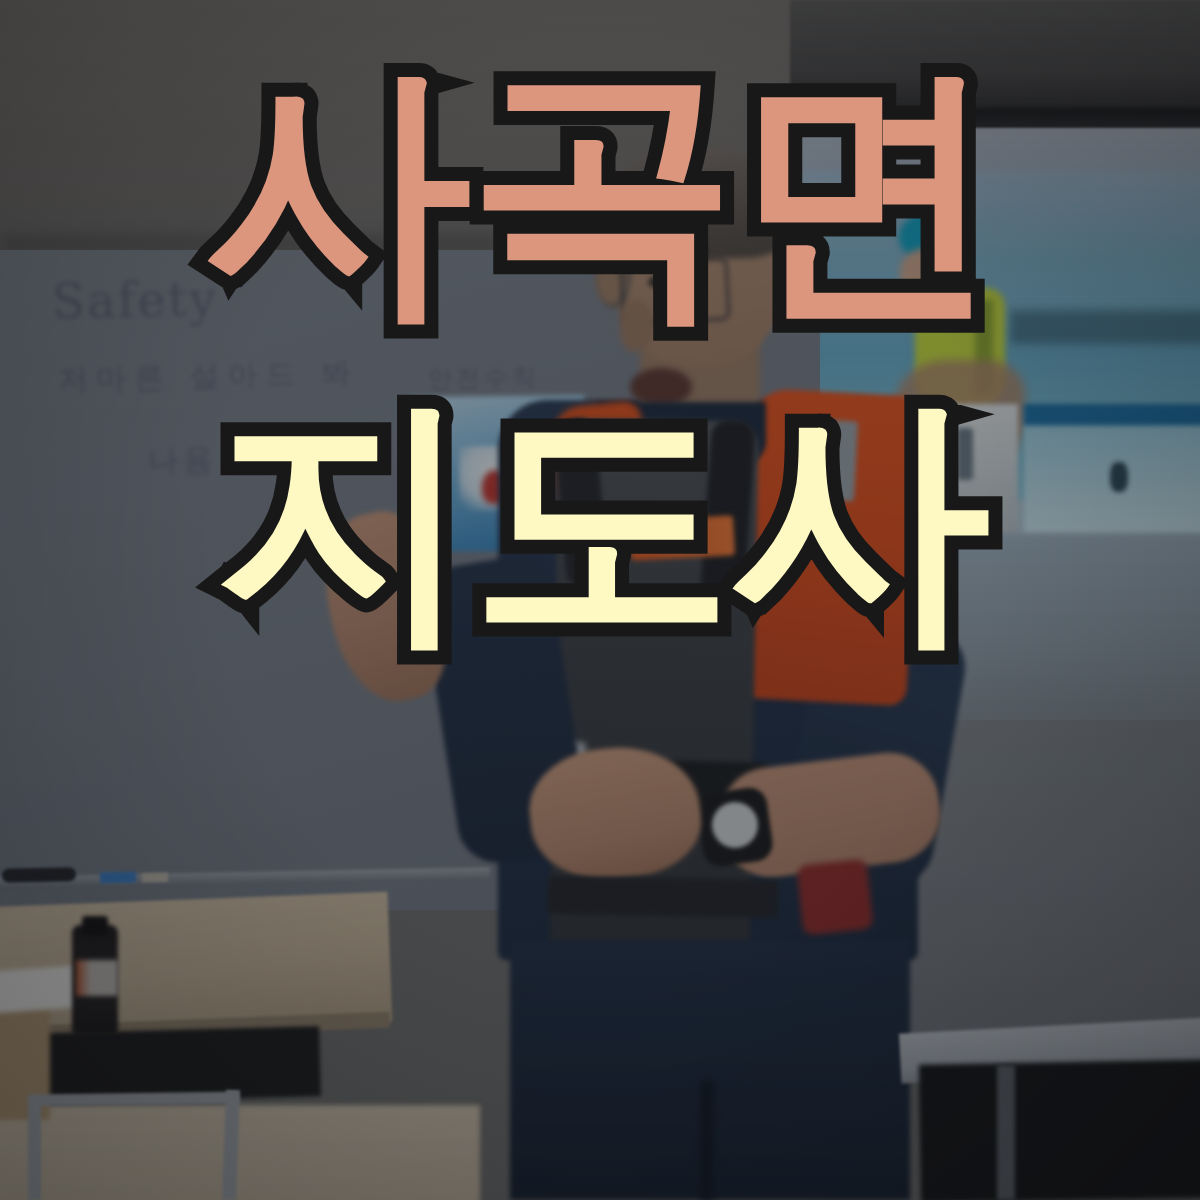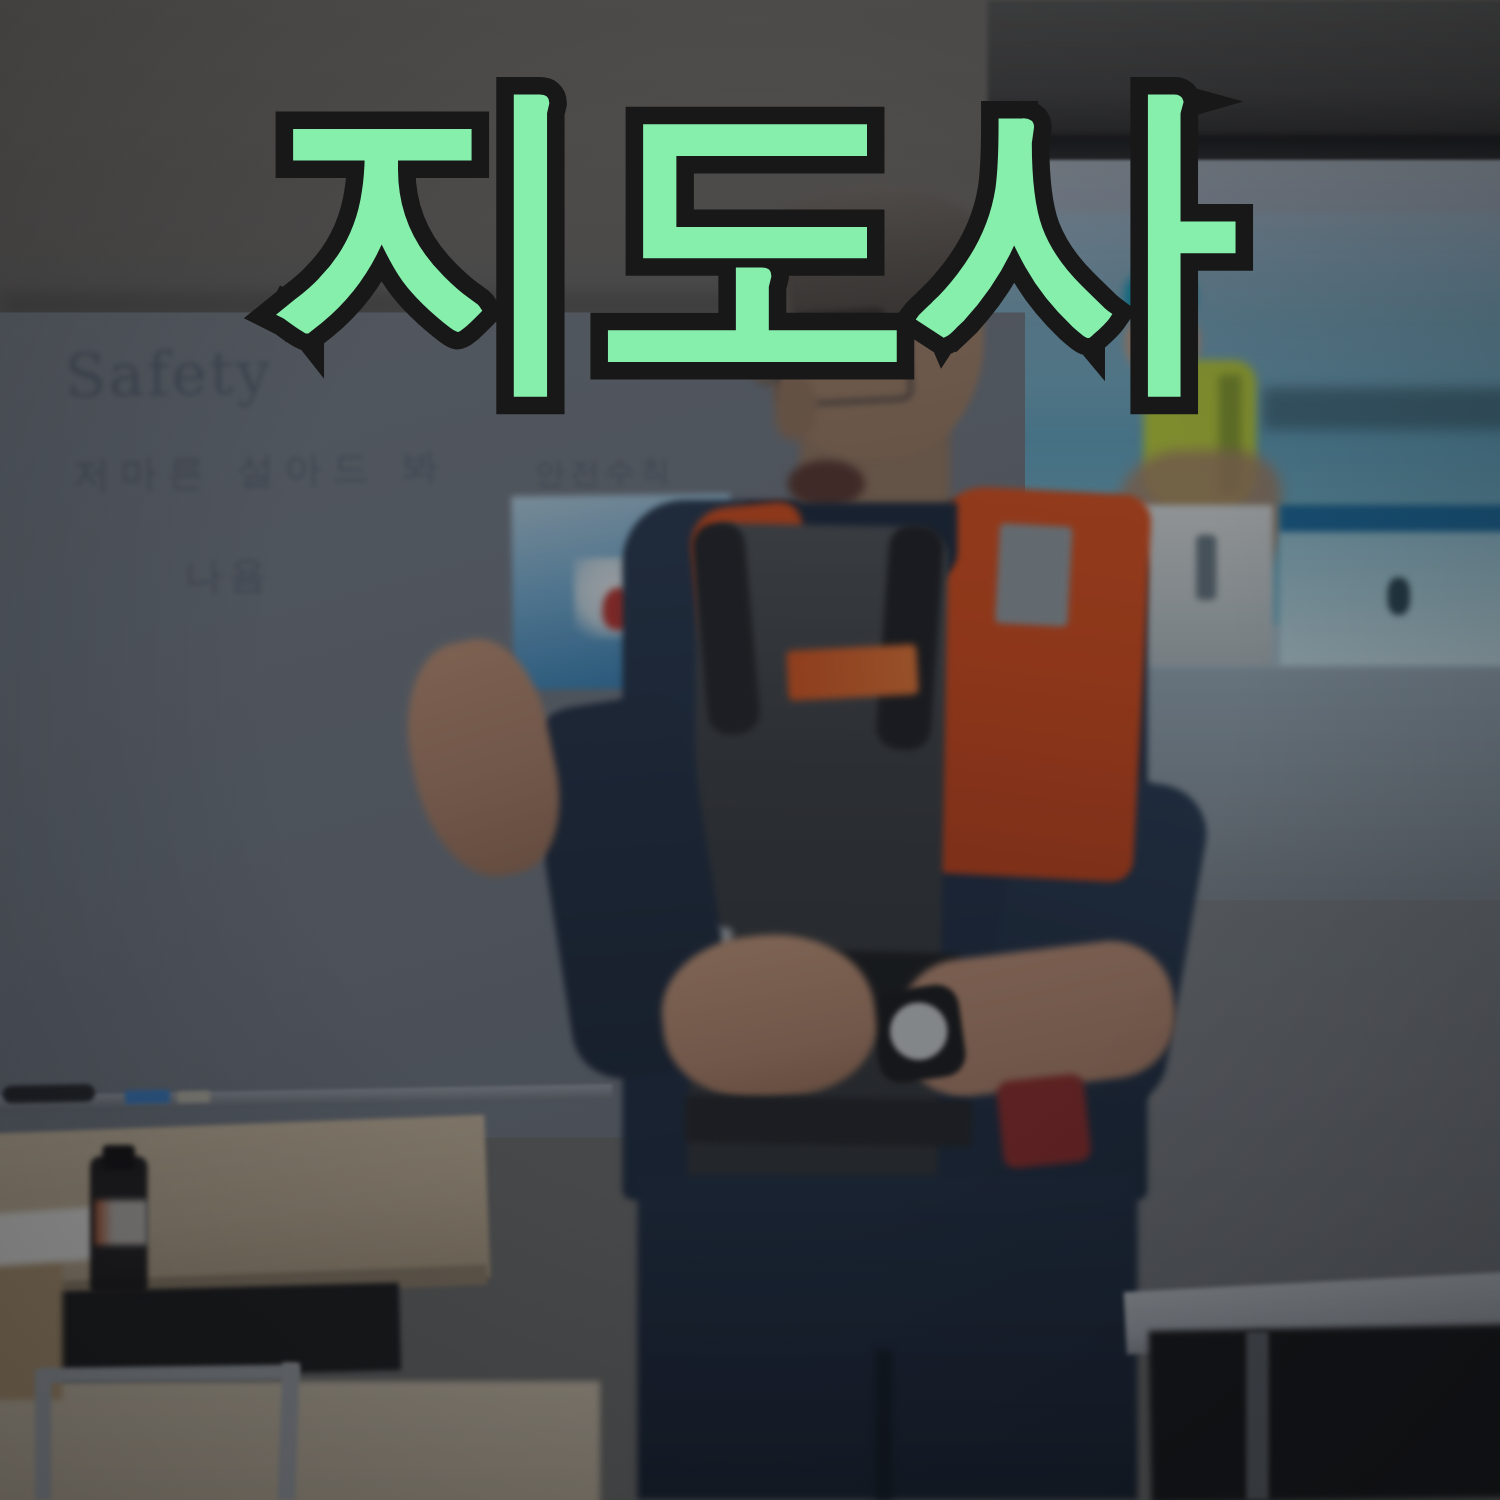--- a/index.html
+++ b/index.html
@@ -719,16 +719,17 @@
     <div class="bottle-label"></div>
     <div class="desk-right"></div>
     <div class="desk-right-under"></div>
     <div class="desk-right-leg"></div>
   </div>
 
   <div class="scrim"></div>
   <div class="vignette"></div>
 
   <div class="title-layer">
-    <div class="title-line line-3" style="color: #86efac; -webkit-text-stroke-color: rgb(24, 24, 24);">지도사</div>
+    <div class="title-line line-1" style="color: rgb(220, 150, 126); -webkit-text-stroke-color: rgb(24, 24, 24);">사곡면</div>
+    <div class="title-line line-3" style="color: #fef9c3; -webkit-text-stroke-color: rgb(24, 24, 24);">지도사</div>
   </div>
 
 </div>
 
 </body></html>

